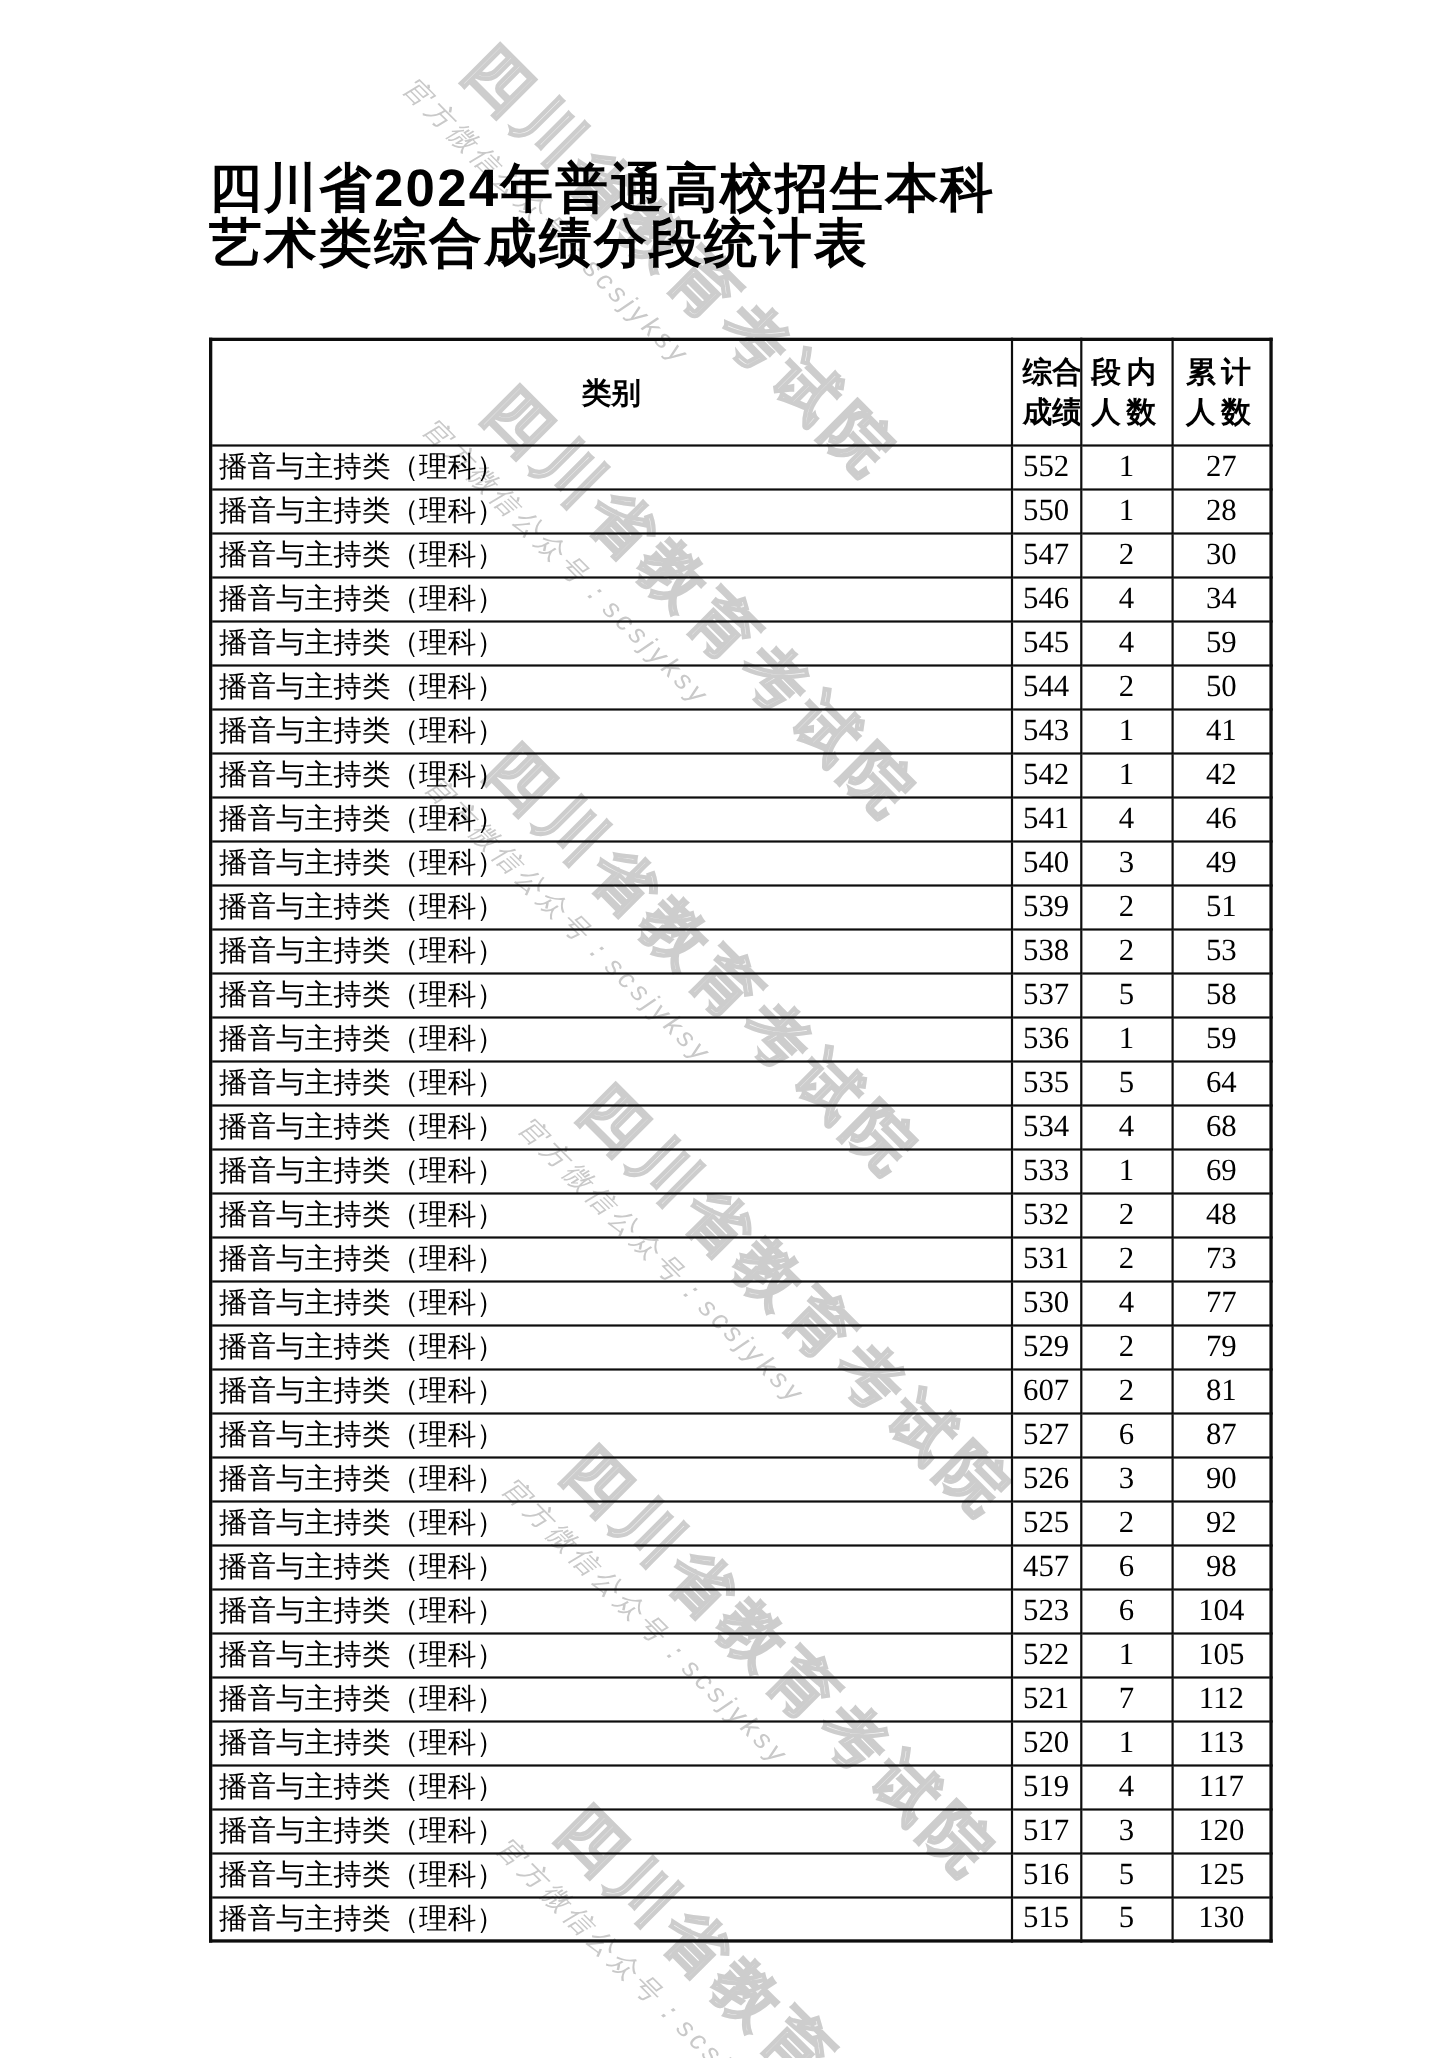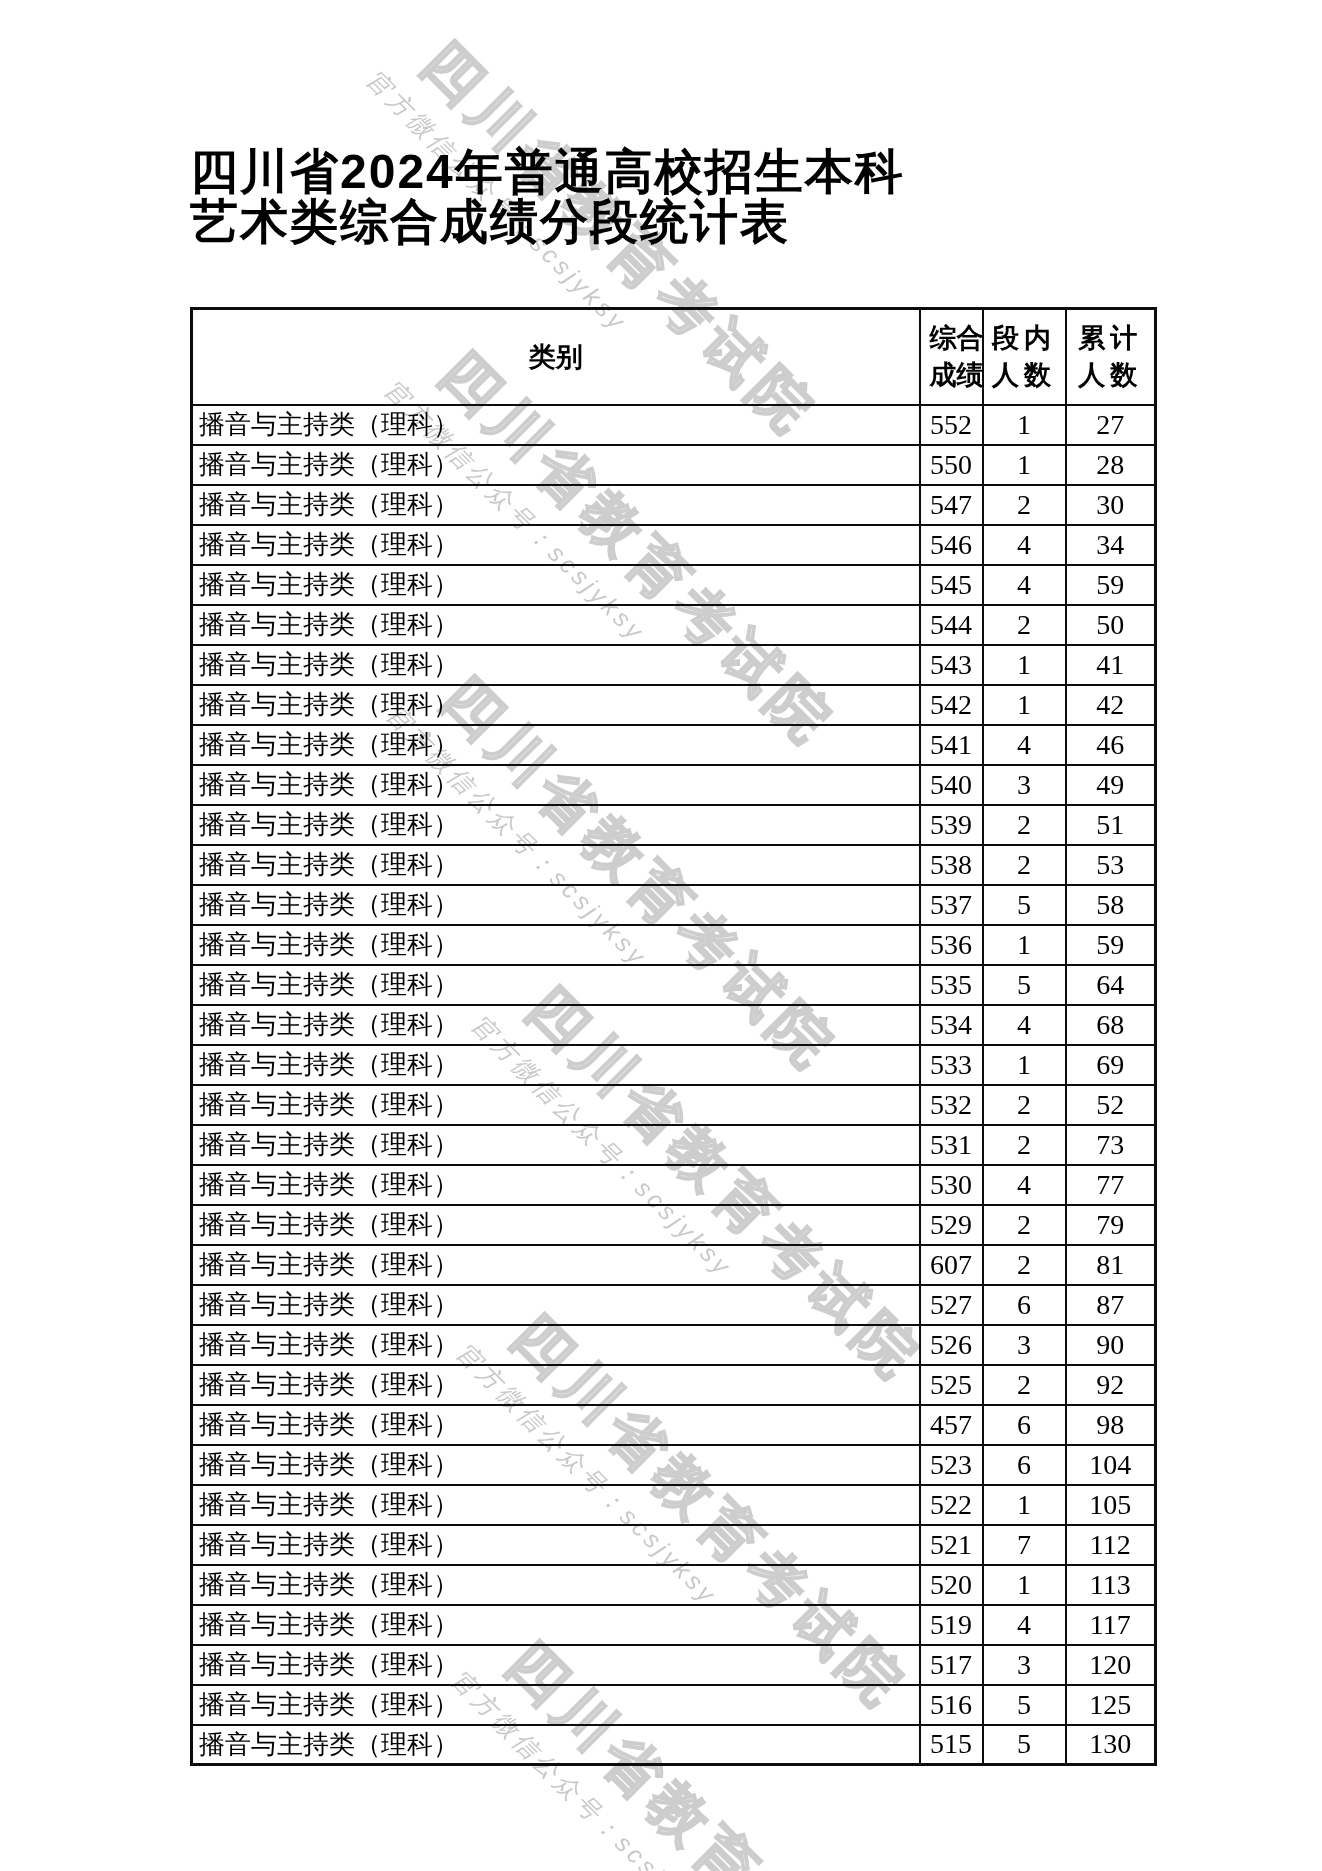--- a/index.html
+++ b/index.html
@@ -269,21 +269,21 @@
       <tr>
         <td class="cell-category">播音与主持类（理科）</td>
         <td class="cell-num">533</td>
         <td class="cell-num">1</td>
         <td class="cell-num">69</td>
       </tr>
       <tr>
         <td class="cell-category">播音与主持类（理科）</td>
         <td class="cell-num">532</td>
         <td class="cell-num">2</td>
-        <td class="cell-num">52</td>
+        <td class="cell-num">48</td>
       </tr>
       <tr>
         <td class="cell-category">播音与主持类（理科）</td>
         <td class="cell-num">531</td>
         <td class="cell-num">2</td>
         <td class="cell-num">73</td>
       </tr>
       <tr>
         <td class="cell-category">播音与主持类（理科）</td>
         <td class="cell-num">530</td>

